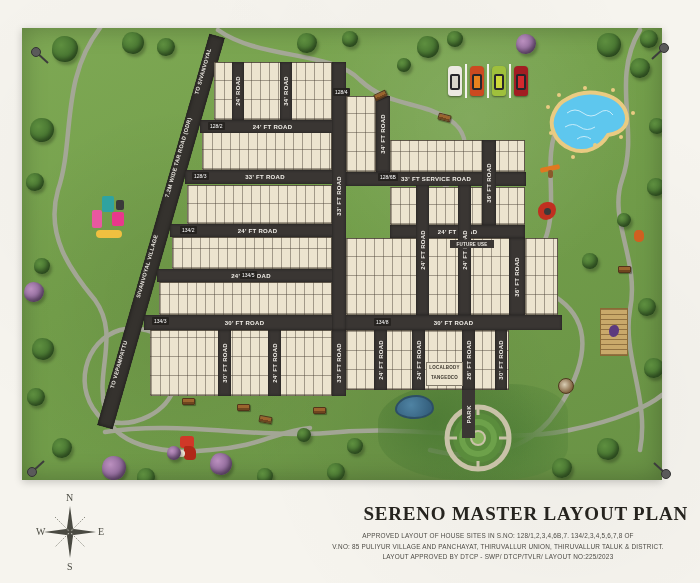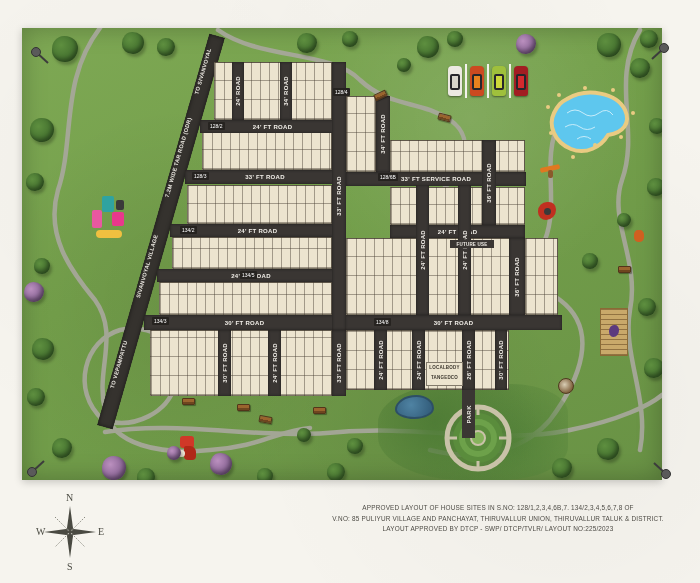--- a/index.html
+++ b/index.html
@@ -379,18 +379,19 @@
         <circle cx="0" cy="0" r="1.5" fill="#4a4a42"></circle>
       </g>
     </svg>
     <span class="letter" style="left:30px;top:2px">N</span>
     <span class="letter" style="left:62px;top:36px">E</span>
     <span class="letter" style="left:31px;top:71px">S</span>
     <span class="letter" style="left:0px;top:36px">W</span>
   </div>
 
   <div class="title-block">
+    <h1>SERENO MASTER LAYOUT PLAN</h1>
     <p>APPROVED LAYOUT OF HOUSE SITES IN S.NO: 128/1,2,3,4,6B,7. 134/2,3,4,5,6,7,8 OF</p>
     <p>V.NO: 85 PULIYUR VILLAGE AND PANCHAYAT, THIRUVALLUR UNION, THIRUVALLUR TALUK &amp; DISTRICT.</p>
     <p>LAYOUT APPROVED BY DTCP - SWP/ DTCP/TVLR/ LAYOUT NO:225/2023</p>
   </div>
 
 </div>
 
 </body></html>

